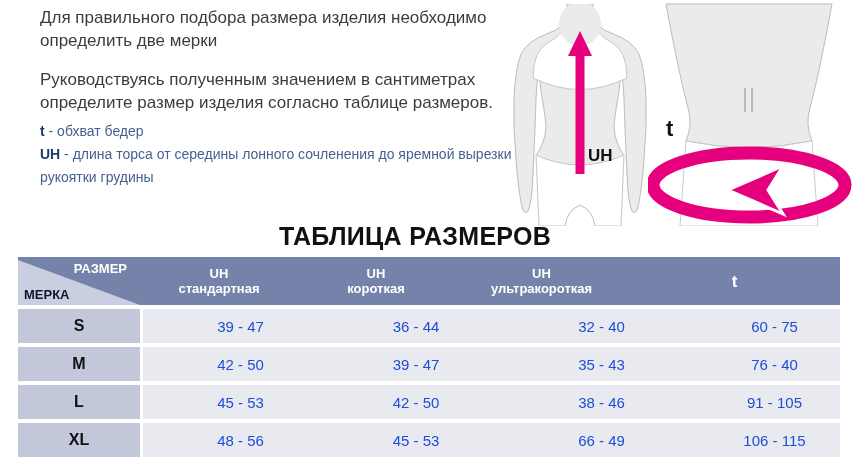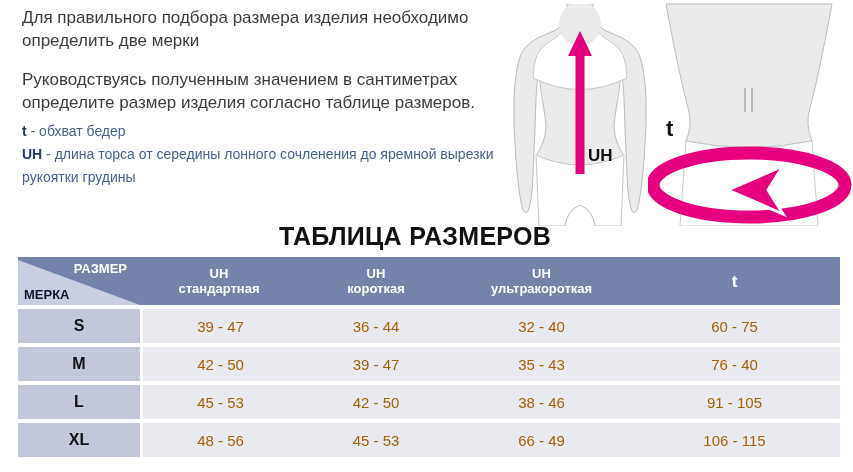--- a/index.html
+++ b/index.html
@@ -1,21 +1,21 @@
 <!DOCTYPE html>
 <html><head>
 <meta charset="utf-8">
 <style>
   html,body{margin:0;padding:0;background:#fff;}
   .page{
     position:relative;width:853px;height:472px;background:#ffffff;
     font-family:"Liberation Sans",sans-serif;overflow:hidden;
   }
   
-  .intro{position:absolute;left:22px;top:6px;width:492px;color:#3c3c3c;}
+  .intro{position:absolute;left:40px;top:6px;width:492px;color:#3c3c3c;}
   .intro p{margin:0;font-size:17px;line-height:23px;}
   .intro .p2{margin-top:16px;}
   .defs{margin-top:6px;font-size:14px;line-height:23px;color:#47618f;}
   .measure-key{font-weight:bold;color:#1e3a6c;}
   
   .figure-front{position:absolute;left:505px;top:4px;width:152px;height:222px;}
   .figure-back{position:absolute;left:648px;top:0;width:205px;height:226px;}
   .fig-label{position:absolute;font-weight:bold;color:#111;}
   .label-uh{left:83px;top:142px;font-size:17px;}
   .label-t{left:18px;top:116px;font-size:22px;}
@@ -38,21 +38,21 @@
   .col-1{flex:0 0 158px;}
   .col-2{flex:0 0 156px;}
   .col-3{flex:0 0 175px;}
   .col-4{flex:1;}
   .head-cell.t-cell{font-size:17px;}
   .data-row{display:flex;height:34px;margin-top:4px;}
   .size-cell{flex:0 0 122px;background:#c2c8da;display:flex;align-items:center;
     justify-content:center;font-weight:bold;font-size:16px;color:#111;}
   .row-strip{flex:1;display:flex;background:#e9eaef;margin-left:3px;}
   .value-cell{display:flex;align-items:center;justify-content:center;
-    font-size:15px;color:#a16207;}
+    font-size:15px;color:#1d4ed8;padding-left:20px;}
   .row-strip .col-1{flex:0 0 155px;}
 </style>
 </head>
 <body>
 
 <div class="page">
 
   <div class="intro">
     <p class="p1">Для правильного подбора размера изделия необходимо определить две мерки</p>
     <p class="p2">Руководствуясь полученным значением в сантиметрах определите размер изделия согласно таблице размеров.</p>

